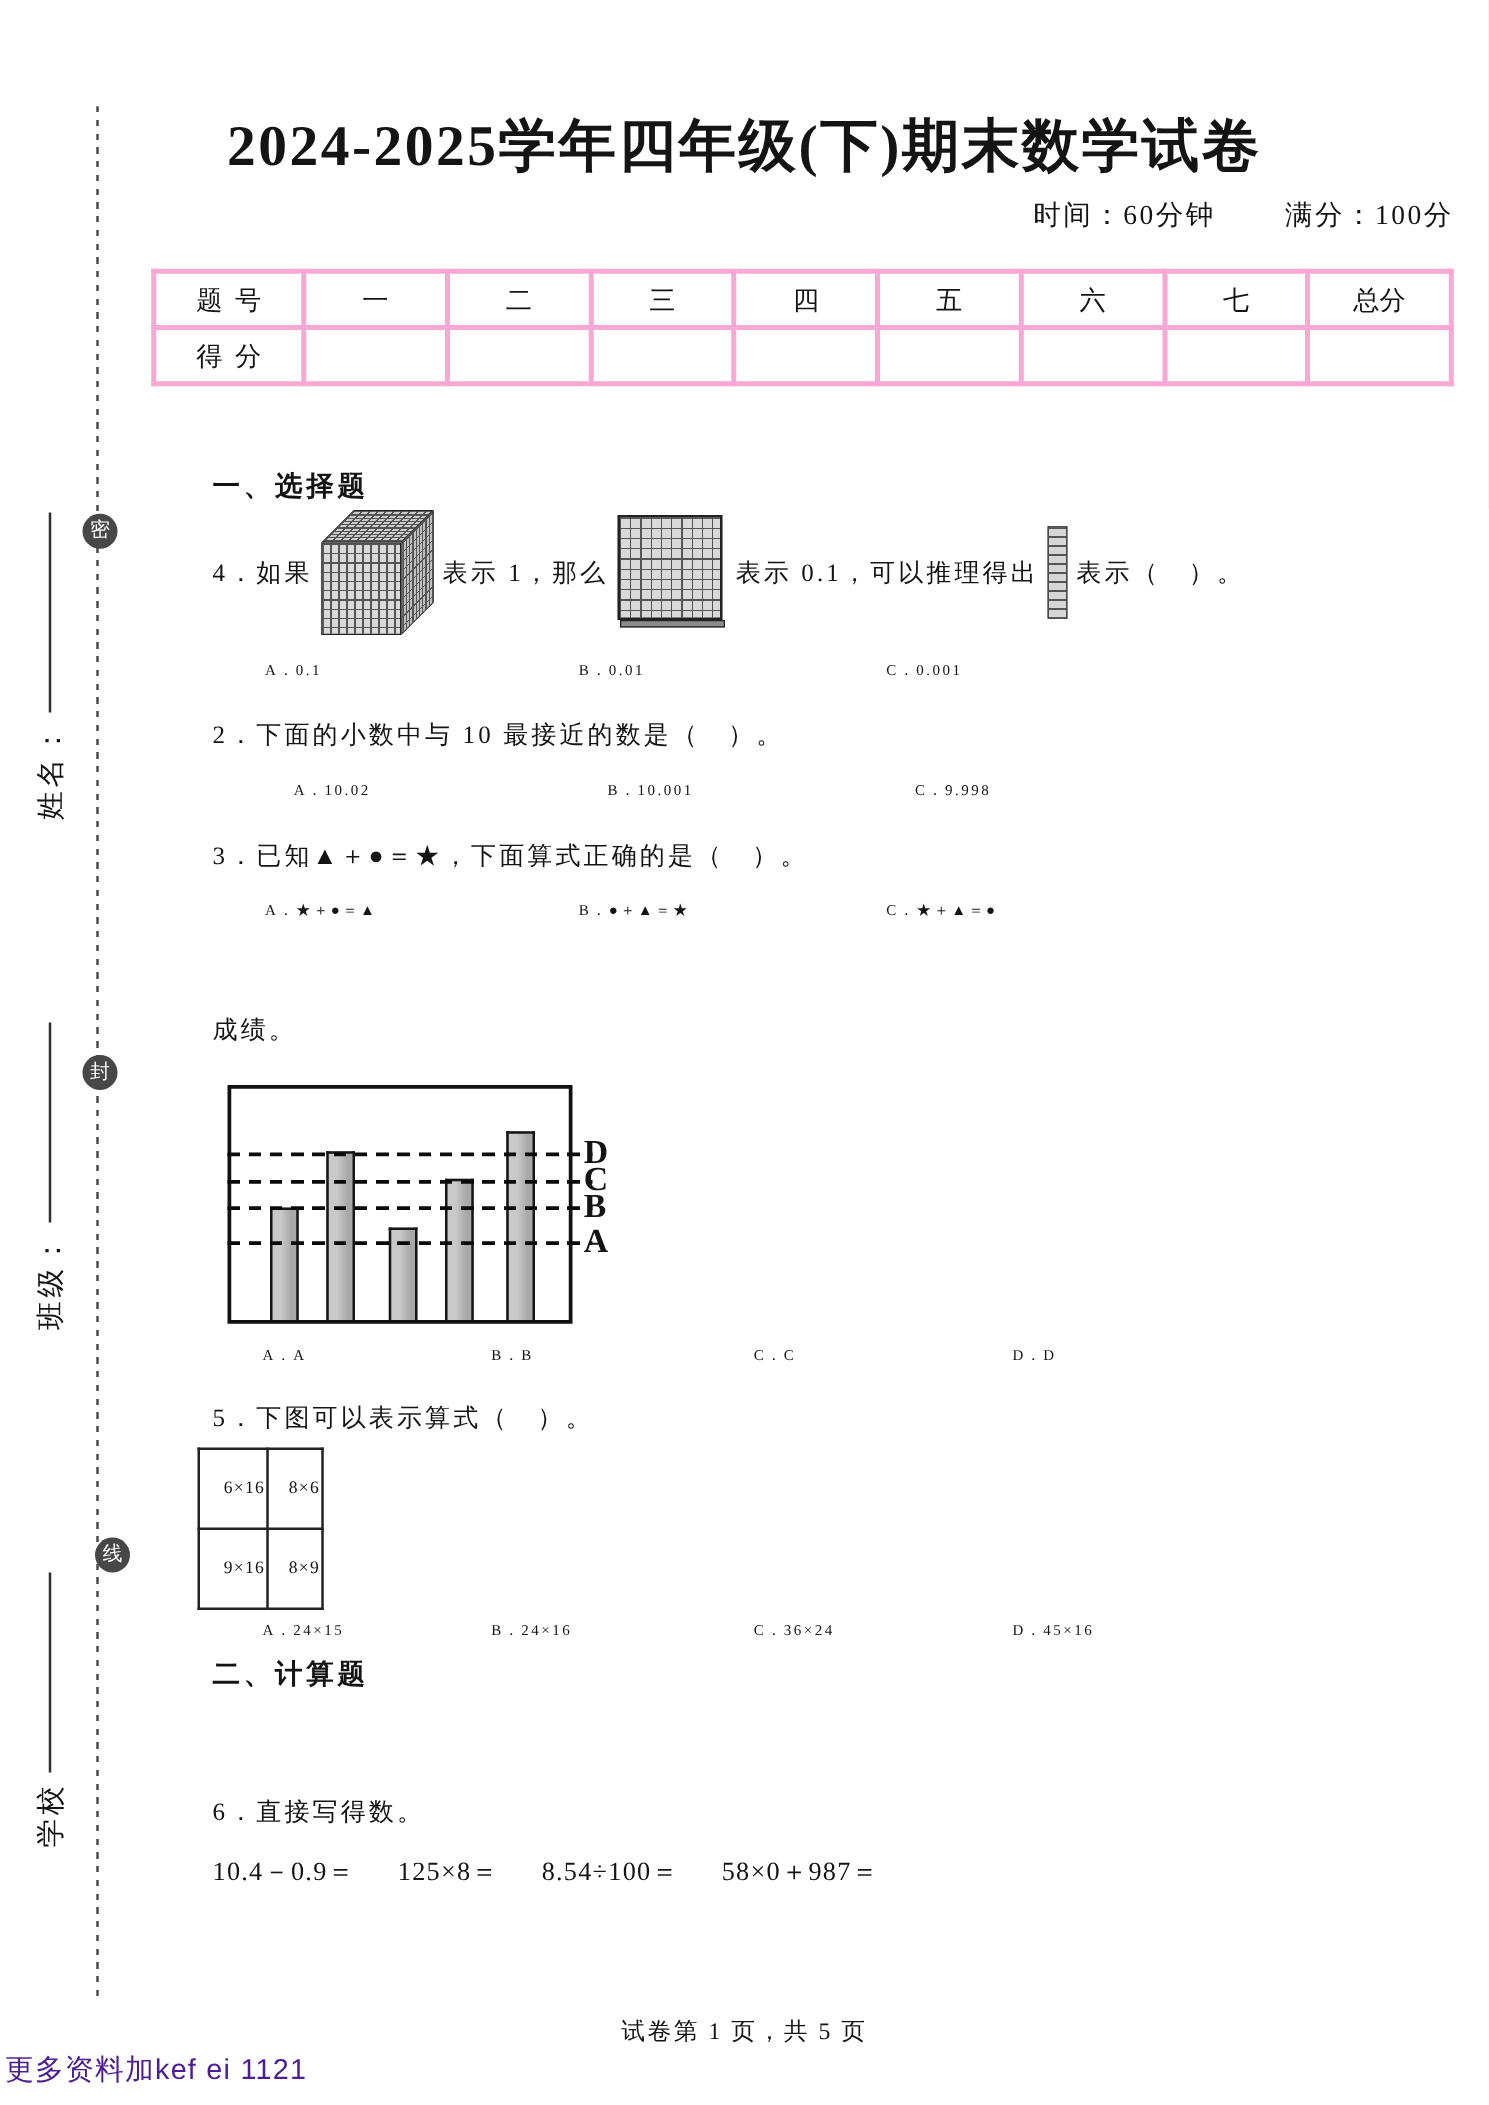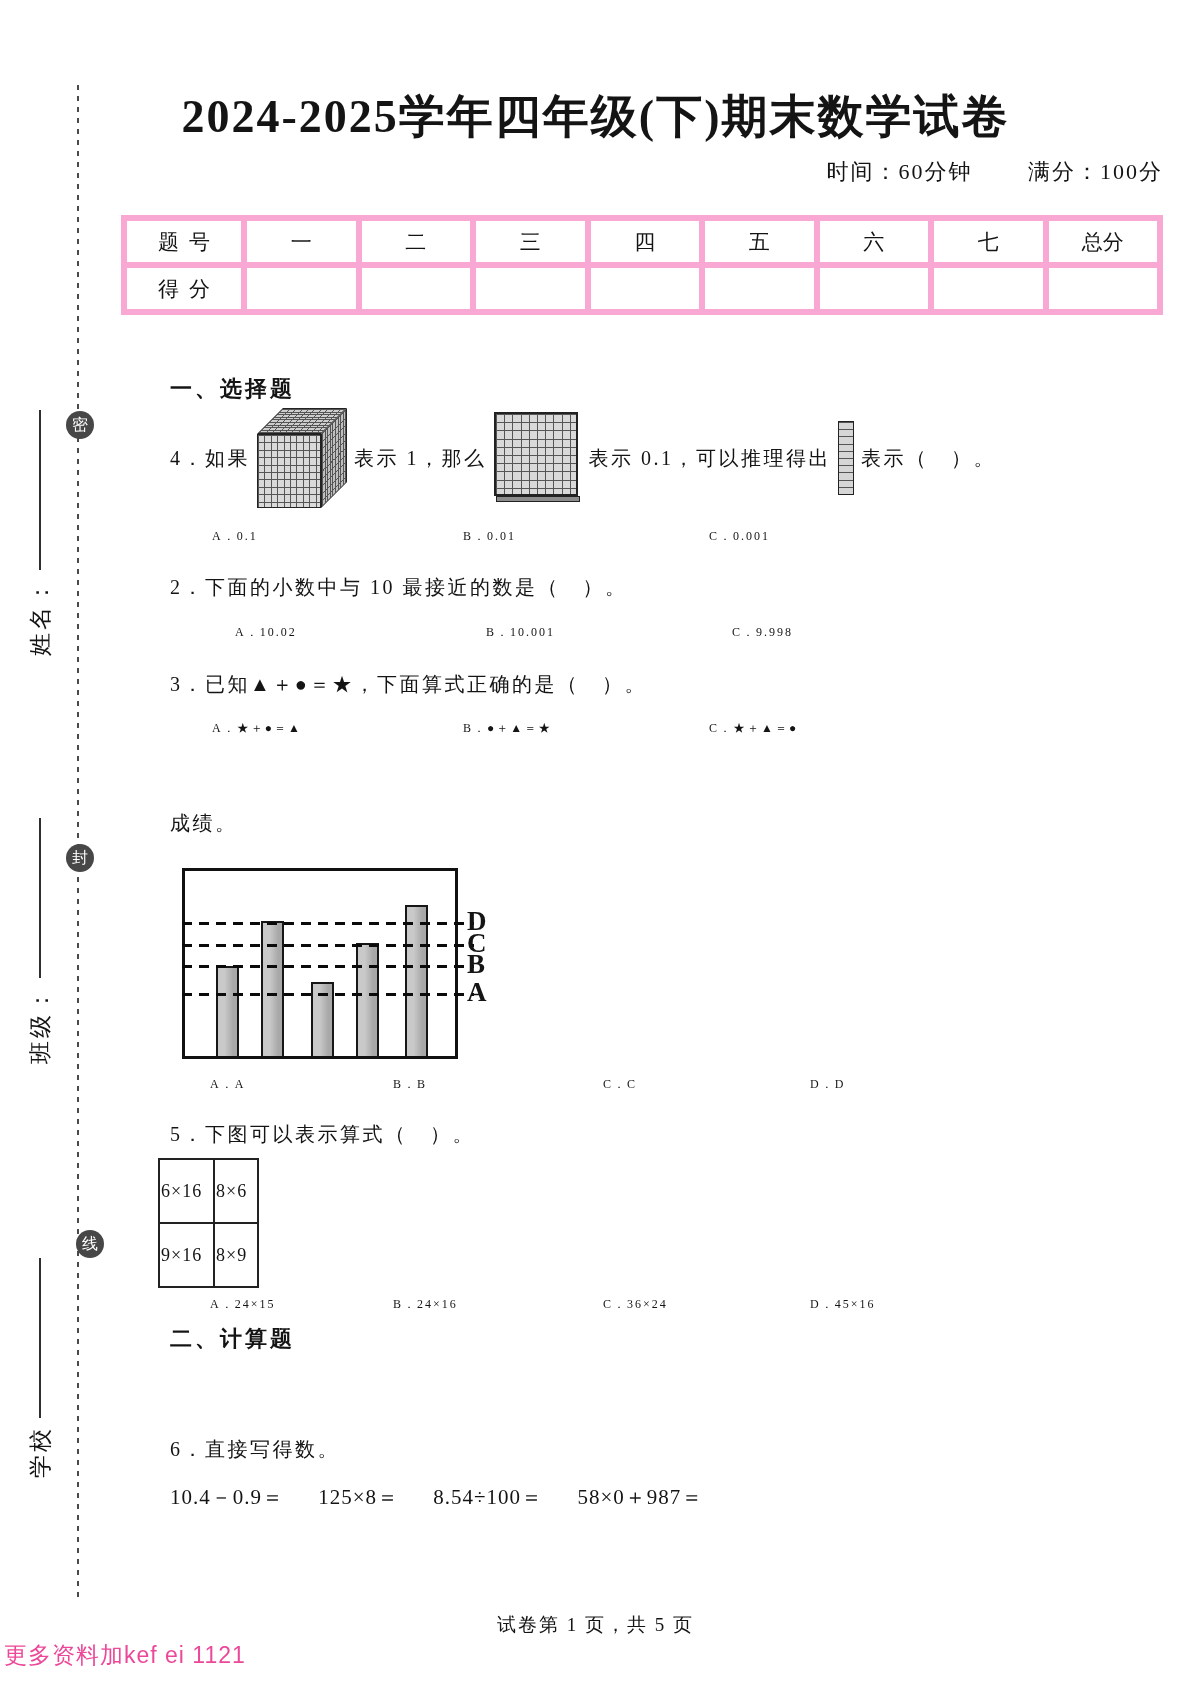--- a/index.html
+++ b/index.html
@@ -7,21 +7,21 @@
         font-family:"Liberation Serif","DejaVu Serif",serif;color:#141414;overflow:hidden;}
   .abs{position:absolute;}
 
   
   .title{top:86px;left:0;width:100%;text-align:center;font-size:46px;font-weight:bold;letter-spacing:2px;white-space:nowrap;}
   .meta{top:157px;right:28px;font-size:22px;letter-spacing:2px;white-space:nowrap;}
   .meta .gap{margin-left:48px;}
 
   
   table.score-table{left:121px;top:215px;width:1042px;border-collapse:collapse;table-layout:fixed;}
-  table.score-table td{border:6px solid #f9a8d4;text-align:center;vertical-align:middle;
+  table.score-table td{border:4px solid #f9a8d4;text-align:center;vertical-align:middle;
         font-size:21px;height:41px;padding:0;}
   table.score-table td.lbl{letter-spacing:10px;text-indent:10px;}
 
   
   .sec{font-size:22px;font-weight:bold;letter-spacing:3px;white-space:nowrap;}
   .stem{font-size:20px;letter-spacing:2.5px;white-space:nowrap;}
   .opts{left:0;width:1100px;height:30px;font-size:12px;letter-spacing:2px;}
   .opts span{position:absolute;white-space:nowrap;}
   .o3 .oa{left:212px}.o3 .ob{left:463px}.o3 .oc{left:709px}
   .o4 .oa{left:210px}.o4 .ob{left:393px}.o4 .oc{left:603px}.o4 .od{left:810px}
@@ -58,31 +58,31 @@
   .chart-box{position:relative;width:270px;height:185px;border:3px solid #111;overflow:visible;}
   .chart-bar{position:absolute;bottom:0;box-sizing:border-box;border:2.5px solid #161616;border-bottom:none;
       background:#b5b5b5;background-image:linear-gradient(to right,#c9c9c9 0 35%,#a8a8a8 80%);z-index:1;}
   .ref-line{position:absolute;left:-3px;width:calc(100% + 22px);height:3.5px;z-index:2;
       background:repeating-linear-gradient(to right,#0a0a0a 0 10px,transparent 10px 17px);}
   .ref-label{position:absolute;left:calc(100% + 12px);transform:translateY(-54%);
       font-size:27px;font-weight:bold;z-index:3;}
 
   
   table.mini-grid{left:158px;top:1158px;border-collapse:collapse;}
-  table.mini-grid td{border:2.5px solid #222;width:51px;height:60px;text-align:left;font-size:18px;letter-spacing:1px;}
+  table.mini-grid td{border:2.5px solid #222;width:51px;height:60px;text-align:right;font-size:14px;letter-spacing:1px;}
   table.mini-grid td.c2{width:40px;}
 
   
   .exprs{left:170px;top:1483px;font-size:21px;letter-spacing:1px;white-space:nowrap;}
   .exprs span{margin-right:28px;}
 
   
   .footer{left:0;top:1612px;width:100%;text-align:center;font-size:19px;letter-spacing:2px;}
   .watermark{left:4px;top:1640px;font-family:"Liberation Sans","DejaVu Sans",sans-serif;
-      font-size:23px;color:#ec4899;letter-spacing:1px;}
+      font-size:23px;color:#4c1d95;letter-spacing:1px;}
 
   
   .seal-dash{left:77px;top:85px;width:2px;height:1513px;
       background:repeating-linear-gradient(to bottom,#4a4a4a 0 5px,transparent 5px 11px);}
   .seal-circle{width:28px;height:28px;border-radius:50%;background:#474747;color:#fff;
       display:flex;align-items:center;justify-content:center;font-size:16px;line-height:1;}
   .vlabel{display:flex;align-items:center;justify-content:center;width:250px;height:30px;
       transform:rotate(-90deg);white-space:nowrap;font-size:23px;letter-spacing:3px;}
   .vlabel .blank{display:inline-block;width:160px;height:0;border-bottom:2px solid #2f2f2f;margin-left:8px;}
 </style>

